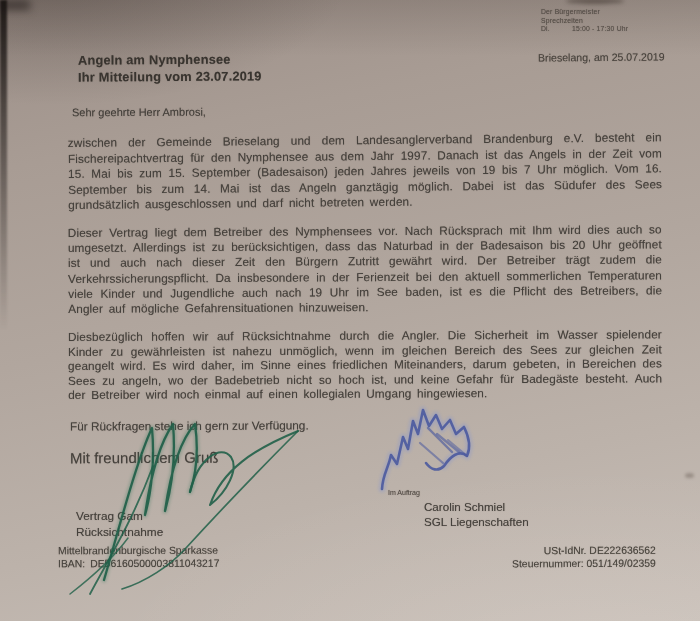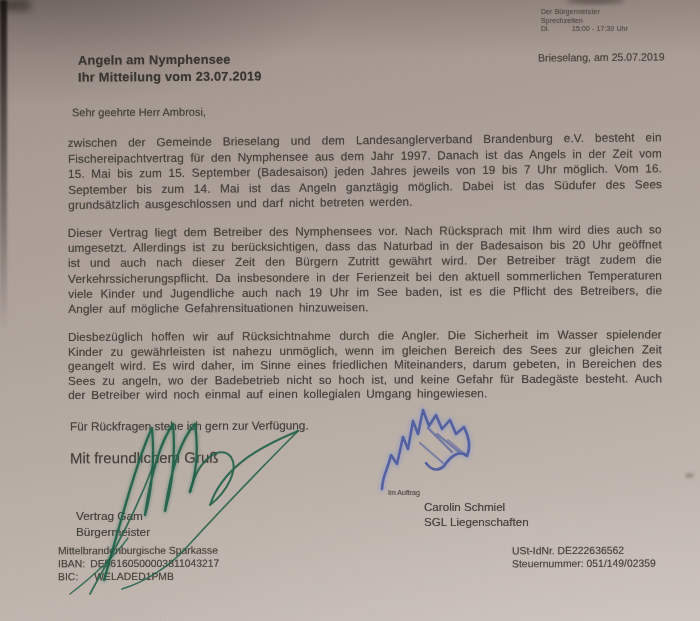--- a/index.html
+++ b/index.html
@@ -38,21 +38,21 @@
   .p3{top:330px;line-height:14.5px;transform:rotate(-.25deg);}
   .closing{left:70px;top:419px;font-size:11.8px;transform:rotate(-.3deg);}
   .greeting{left:70px;top:449px;font-size:15px;transform:rotate(-.3deg);}
   .signer-left{left:76px;top:509px;font-size:11.8px;line-height:15.5px;}
   .im-auftrag{left:388px;top:489px;font-size:7px;color:#564f49;}
   .signer-right{left:388px;top:499px;font-size:11.6px;line-height:15px;margin-left:36px;}
   .footer-left{left:58px;top:544px;font-size:10.4px;line-height:13.2px;color:#48443e;transform:rotate(-.2deg);}
   .footer-left .val{padding-left:5px;text-align:center;}
   .footer-left .val-gap{padding-left:16px;}
   .footer-right{right:44px;top:544px;font-size:10.4px;line-height:13.4px;
-    color:#4a463f;transform:rotate(-.3deg);}
+    text-align:right;color:#4a463f;transform:rotate(-.3deg);}
   svg.sigs{position:absolute;left:0;top:0;pointer-events:none;}
 </style>
 </head>
 <body>
 
 <div class="photo">
 
   <div class="left-edge"></div>
   <div class="corner-shadow"></div>
   <div class="top-smudge"></div>
@@ -73,32 +73,31 @@
 
   <div class="t salutation">Sehr geehrte Herr Ambrosi,</div>
   <div class="t para p1">zwischen der Gemeinde Brieselang und dem Landesanglerverband Brandenburg e.V. besteht ein Fischereipachtvertrag für den Nymphensee aus dem Jahr 1997. Danach ist das Angels in der Zeit vom 15. Mai bis zum 15. September (Badesaison) jeden Jahres jeweils von 19 bis 7 Uhr möglich. Vom 16. September bis zum 14. Mai ist das Angeln ganztägig möglich. Dabei ist das Südufer des Sees grundsätzlich ausgeschlossen und darf nicht betreten werden.</div>
   <div class="t para p2">Dieser Vertrag liegt dem Betreiber des Nymphensees vor. Nach Rücksprach mit Ihm wird dies auch so umgesetzt. Allerdings ist zu berücksichtigen, dass das Naturbad in der Badesaison bis 20 Uhr geöffnet ist und auch nach dieser Zeit den Bürgern Zutritt gewährt wird. Der Betreiber trägt zudem die Verkehrssicherungspflicht. Da insbesondere in der Ferienzeit bei den aktuell sommerlichen Temperaturen viele Kinder und Jugendliche auch nach 19 Uhr im See baden, ist es die Pflicht des Betreibers, die Angler auf mögliche Gefahrensituationen hinzuweisen.</div>
   <div class="t para p3">Diesbezüglich hoffen wir auf Rücksichtnahme durch die Angler. Die Sicherheit im Wasser spielender Kinder zu gewährleisten ist nahezu unmöglich, wenn im gleichen Bereich des Sees zur gleichen Zeit geangelt wird. Es wird daher, im Sinne eines friedlichen Miteinanders, darum gebeten, in Bereichen des Sees zu angeln, wo der Badebetrieb nicht so hoch ist, und keine Gefahr für Badegäste besteht. Auch der Betreiber wird noch einmal auf einen kollegialen Umgang hingewiesen.</div>
   <div class="t closing">Für Rückfragen stehe ich gern zur Verfügung.</div>
   <div class="t greeting">Mit freundlichem Gruß</div>
 
   <div class="t signer-left">
     <div>Vertrag Gam</div>
-    <div>Bürgermeister</div>
+    <div>Rücksichtnahme</div>
   </div>
   <div class="t im-auftrag">Im Auftrag</div>
   <div class="t signer-right">
     <div>Carolin Schmiel</div>
     <div>SGL Liegenschaften</div>
   </div>
 
   <div class="t footer-left">
     <div>Mittelbrandenburgische Sparkasse</div>
     <div><span>IBAN:</span><span class="val">DE56160500003811043217</span></div>
-    <div><span>BIC:</span><span class="val-gap">WELADED1PMB</span></div>
   </div>
   <div class="t footer-right">
     <div>USt-IdNr. DE222636562</div>
     <div>Steuernummer: 051/149/02359</div>
   </div>
 
   <svg class="sigs" width="700" height="621" viewBox="0 0 700 621">
     <defs>
       <filter id="inkblur" x="-20%" y="-20%" width="140%" height="140%">
         <feGaussianBlur stdDeviation="1.8"></feGaussianBlur>

